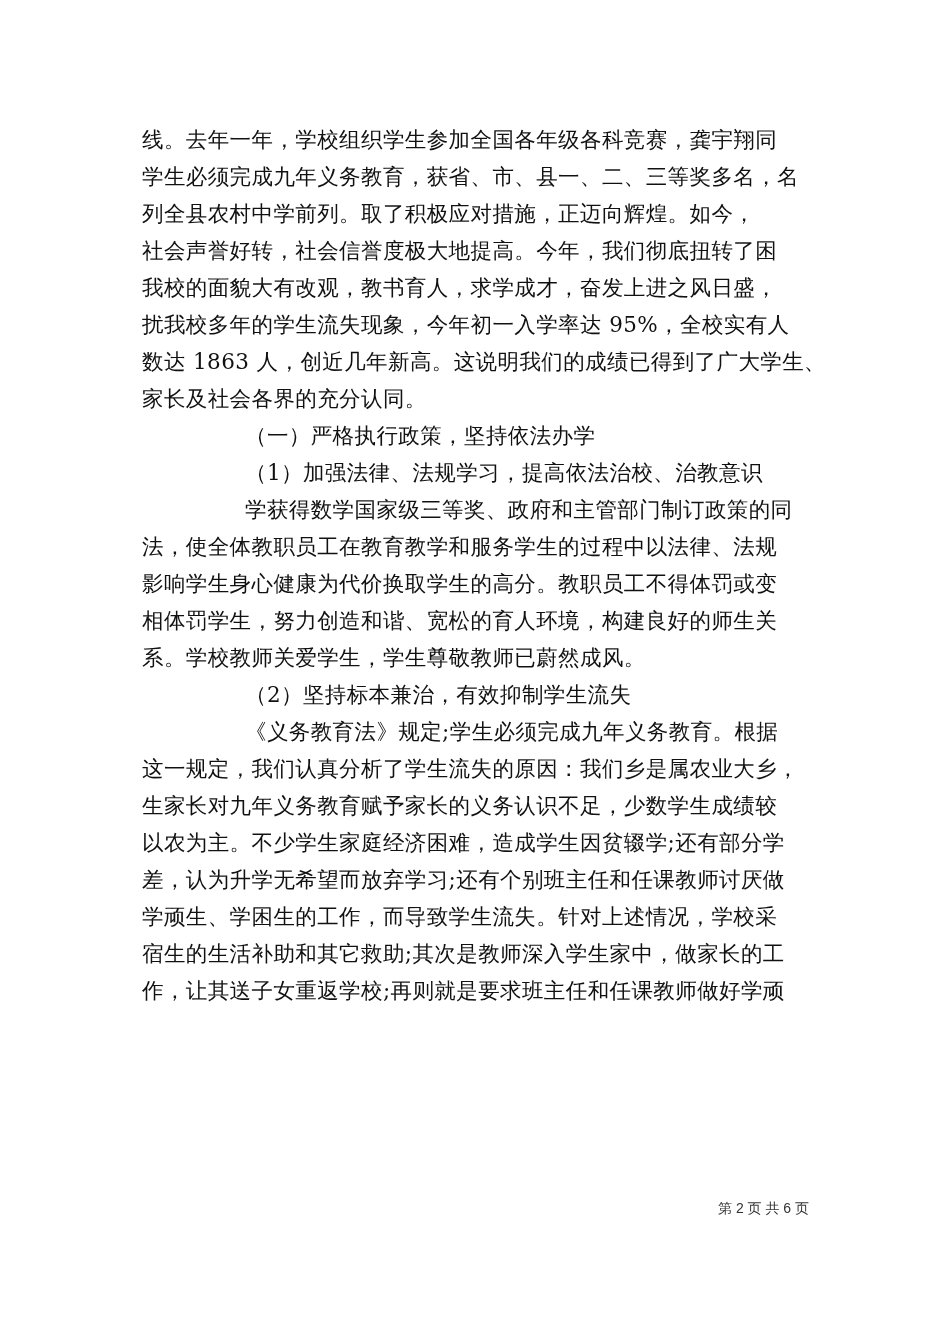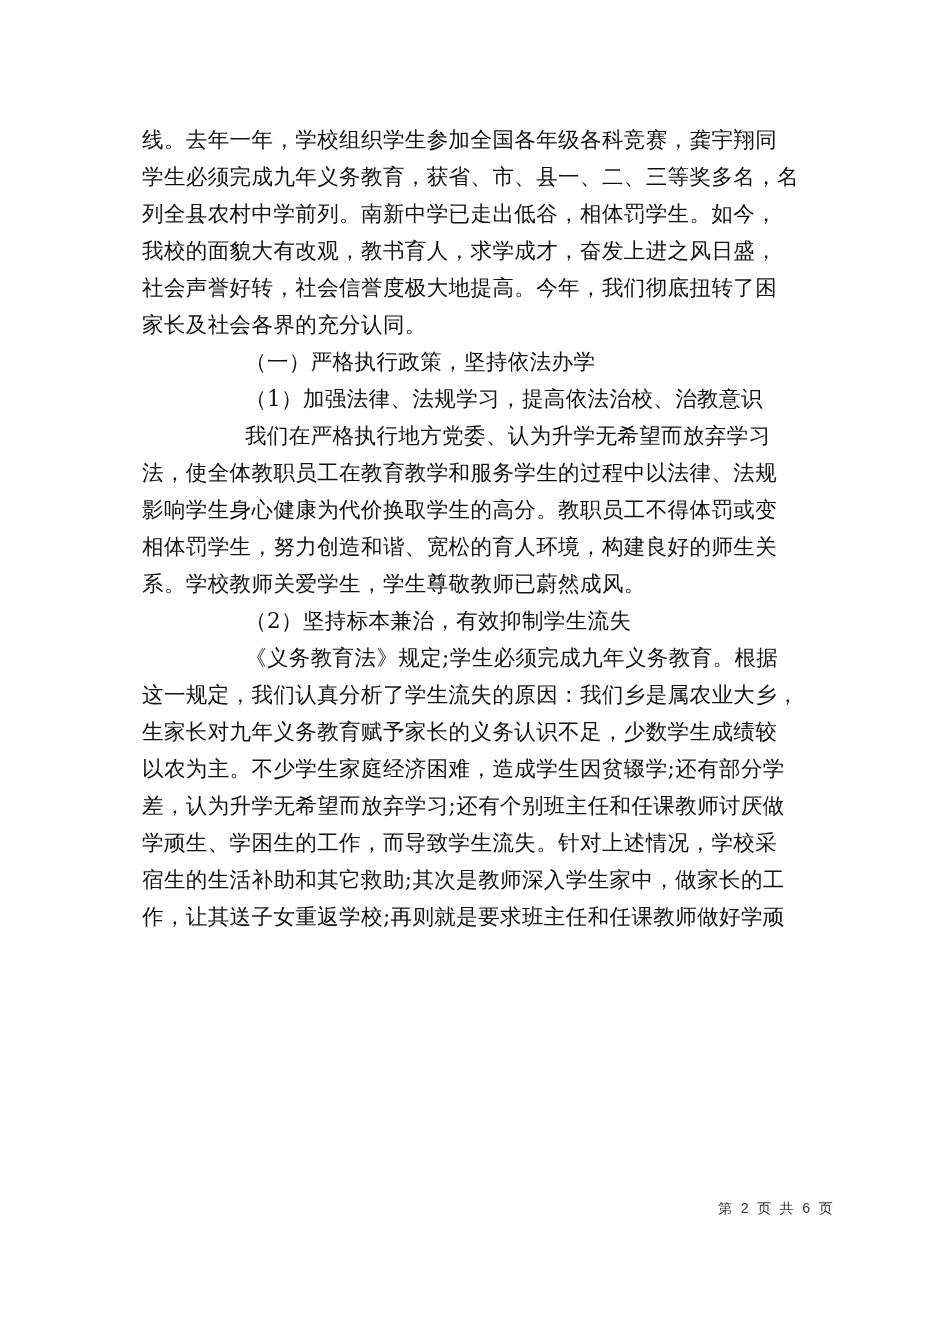--- a/index.html
+++ b/index.html
@@ -9,38 +9,40 @@
     position: absolute; left: 142px; top: 121px; width: 680px;
     font-family: "DejaVu Serif", "Liberation Serif", serif;
     font-size: 21.5px; line-height: 37px; color: #111;
     letter-spacing: 0.4px;
   }
   .line { white-space: nowrap; height: 37px; }
   .ind-heading { padding-left: 103px; }
   .ind-para { padding-left: 103px; }
   .footer {
     position: absolute; left: 718px; top: 1200px;
-    font-family: Liberation Mono, monospace;
+    font-family: Liberation Sans, sans-serif;
     font-size: 14px; color: #333; white-space: nowrap;
   }
 </style>
 </head>
 <body>
 
 <div class="page">
   <div class="body-text">
     <div class="line">线。去年一年，学校组织学生参加全国各年级各科竞赛，龚宇翔同</div>
     <div class="line">学生必须完成九年义务教育，获省、市、县一、二、三等奖多名，名</div>
-    <div class="line">列全县农村中学前列。南新中学已走出低谷，相体罚学生。如今，</div>
+    <div class="line">列全县农村中学前列。取了积极应对措施，正迈向辉煌。如今，</div>
+    <div class="line">社会声誉好转，社会信誉度极大地提高。今年，我们彻底扭转了困</div>
     <div class="line">我校的面貌大有改观，教书育人，求学成才，奋发上进之风日盛，</div>
-    <div class="line">社会声誉好转，社会信誉度极大地提高。今年，我们彻底扭转了困</div>
+    <div class="line">扰我校多年的学生流失现象，今年初一入学率达 95%，全校实有人</div>
+    <div class="line">数达 1863 人，创近几年新高。这说明我们的成绩已得到了广大学生、</div>
     <div class="line">家长及社会各界的充分认同。</div>
     <div class="line ind-heading">（一）严格执行政策，坚持依法办学</div>
     <div class="line ind-heading">（1）加强法律、法规学习，提高依法治校、治教意识</div>
-    <div class="line ind-para">我们在严格执行地方党委、认为升学无希望而放弃学习</div>
+    <div class="line ind-para">学获得数学国家级三等奖、政府和主管部门制订政策的同</div>
     <div class="line">法，使全体教职员工在教育教学和服务学生的过程中以法律、法规</div>
     <div class="line">影响学生身心健康为代价换取学生的高分。教职员工不得体罚或变</div>
     <div class="line">相体罚学生，努力创造和谐、宽松的育人环境，构建良好的师生关</div>
     <div class="line">系。学校教师关爱学生，学生尊敬教师已蔚然成风。</div>
     <div class="line ind-heading">（2）坚持标本兼治，有效抑制学生流失</div>
     <div class="line ind-para">《义务教育法》规定;学生必须完成九年义务教育。根据</div>
     <div class="line">这一规定，我们认真分析了学生流失的原因：我们乡是属农业大乡，</div>
     <div class="line">生家长对九年义务教育赋予家长的义务认识不足，少数学生成绩较</div>
     <div class="line">以农为主。不少学生家庭经济困难，造成学生因贫辍学;还有部分学</div>
     <div class="line">差，认为升学无希望而放弃学习;还有个别班主任和任课教师讨厌做</div>

